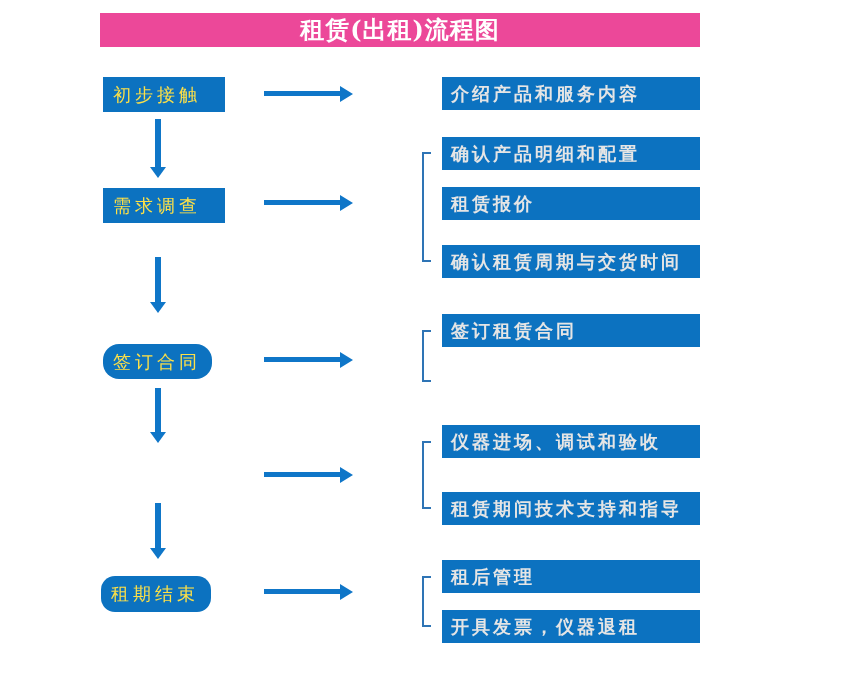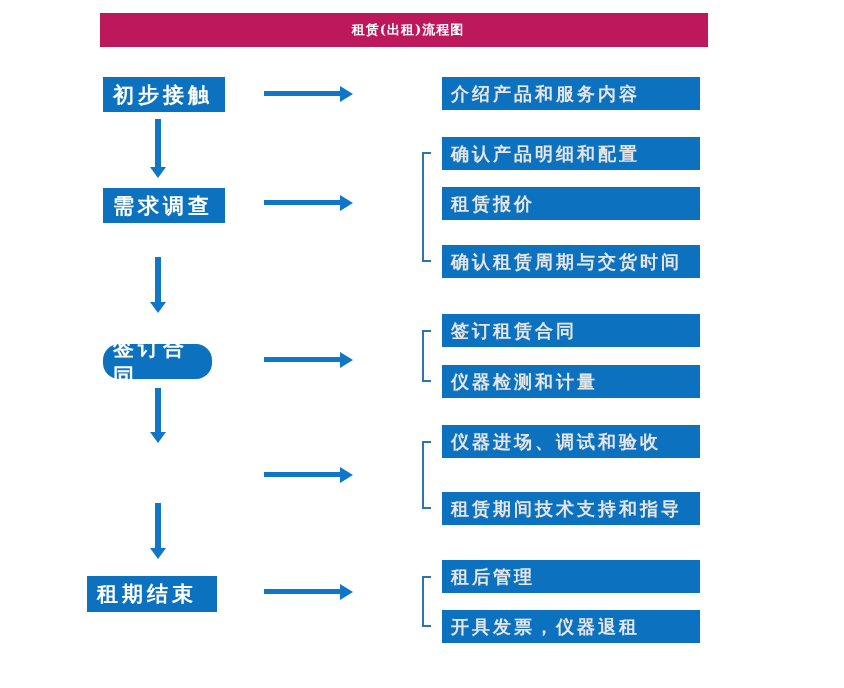--- a/index.html
+++ b/index.html
@@ -2,27 +2,27 @@
 <html><head>
 <meta charset="utf-8">
 <style>
   html,body{margin:0;padding:0;background:#fff;}
   .canvas{
     position:relative;width:844px;height:688px;background:#ffffff;overflow:hidden;
     font-family:"DejaVu Serif","Liberation Serif",serif;
   }
   .title-bar{
     position:absolute;left:100px;top:13px;width:600px;height:34px;
-    background:#be185d;color:#fff;display:flex;align-items:center;justify-content:center;
-    font-size:13px;font-weight:bold;letter-spacing:1px;padding-left:8px;
+    background:#ec4899;color:#fff;display:flex;align-items:center;justify-content:center;
+    font-size:24px;font-weight:bold;letter-spacing:1px;
   }
   .stage{
-    position:absolute;background:#0c72c0;color:#ffffff;
+    position:absolute;background:#0c72c0;color:#fde047;
     display:flex;align-items:center;
-    font-size:21px;font-weight:bold;letter-spacing:4px;padding-left:10px;box-sizing:border-box;
+    font-size:18px;font-weight:normal;letter-spacing:4px;padding-left:10px;box-sizing:border-box;
   }
   .out{
     position:absolute;left:442px;width:258px;height:33px;background:#0c72c0;color:#e5e5e5;
     display:flex;align-items:center;
     font-size:18px;font-weight:bold;letter-spacing:3px;padding-left:9px;box-sizing:border-box;
   }
   .varrow{position:absolute;left:150px;width:16px;}
   .vshaft{width:6px;margin:0 auto;background:#0f76c8;}
   .vhead{width:0;height:0;margin:0 auto;border-left:8px solid transparent;border-right:8px solid transparent;border-top:11px solid #0f76c8;}
   .harrow{position:absolute;left:264px;width:89px;height:16px;}
@@ -38,21 +38,21 @@
 
 <div class="canvas">
 
   <div class="title-bar">
     <span>租赁(出租)流程图</span>
   </div>
 
   <div class="stage" style="left:103px;top:77px;width:122px;height:35px;">初步接触</div>
   <div class="stage" style="left:103px;top:188px;width:122px;height:35px;">需求调查</div>
   <div class="stage" style="left:103px;top:344px;width:109px;height:35px;border-radius:16px;">签订合同</div>
-  <div class="stage" style="left:87px;top:576px;width:130px;height:36px;">租期结束</div>
+  <div class="stage" style="left:101px;top:576px;width:110px;height:36px;border-radius:14px;">租期结束</div>
 
   <div class="varrow" style="top:119px;">
     <div class="vshaft" style="height:48px;"></div>
     <div class="vhead"></div>
   </div>
   <div class="varrow" style="top:257px;">
     <div class="vshaft" style="height:45px;"></div>
     <div class="vhead"></div>
   </div>
   <div class="varrow" style="top:388px;">
@@ -88,19 +88,18 @@
   <div class="bracket" style="top:152px;height:110px;"></div>
   <div class="bracket" style="top:330px;height:52px;"></div>
   <div class="bracket" style="top:441px;height:68px;"></div>
   <div class="bracket" style="top:576px;height:51px;"></div>
 
   <div class="out" style="top:77px;">介绍产品和服务内容</div>
   <div class="out" style="top:137px;">确认产品明细和配置</div>
   <div class="out" style="top:245px;">确认租赁周期与交货时间</div>
   <div class="out" style="top:187px;">租赁报价</div>
   <div class="out" style="top:314px;">签订租赁合同</div>
-  <div class="out" style="top:365px;">仪器检测和计量</div>
   <div class="out" style="top:425px;">仪器进场、调试和验收</div>
   <div class="out" style="top:492px;">租赁期间技术支持和指导</div>
   <div class="out" style="top:560px;">租后管理</div>
   <div class="out" style="top:610px;">开具发票，仪器退租</div>
 
 </div>
 
 </body></html>

